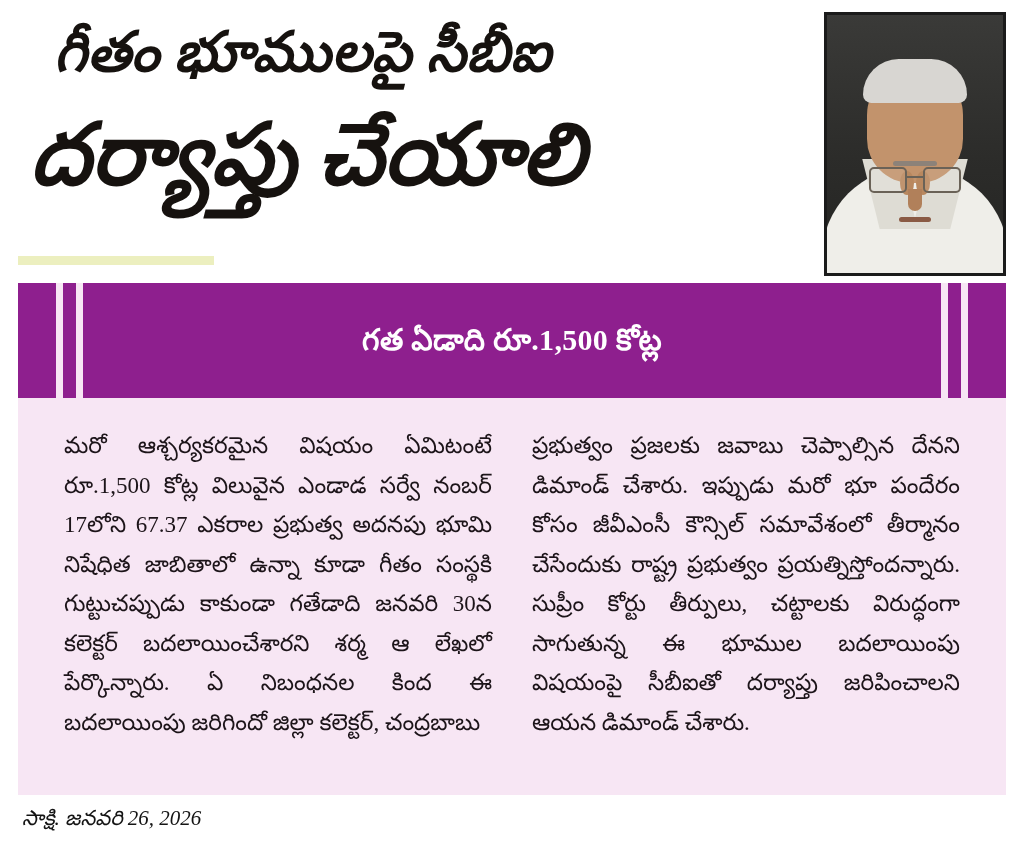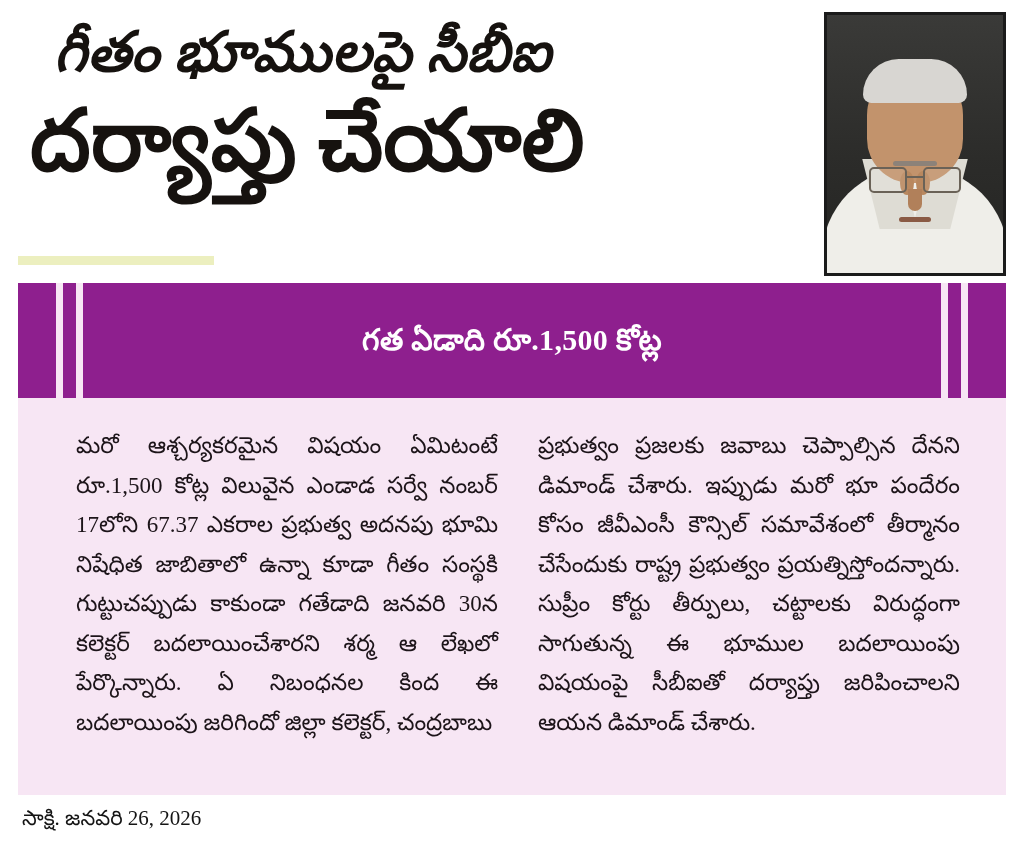--- a/index.html
+++ b/index.html
@@ -40,28 +40,29 @@
     font-weight: bold;
     color: #16120f;
     letter-spacing: 0.5px;
     line-height: 1.1;
     white-space: nowrap;
     font-style: italic;
   }
   .headline-line-2 {
     position: absolute;
     left: 30px;
-    top: 96px;
+    top: 110px;
     width: 780px;
     font-family: "Liberation Serif", serif;
     font-size: 86px;
     font-weight: bold;
     color: #16120f;
     line-height: 1.05;
     white-space: nowrap;
+    font-style: italic;
   }
   .headline-underline {
     position: absolute;
     left: 18px;
     top: 256px;
     width: 196px;
     height: 9px;
     background: #ecefbf;
   }
 
@@ -240,41 +241,42 @@
     color: #ffffff;
     font-family: "Liberation Serif", serif;
     font-weight: bold;
     font-size: 30px;
     line-height: 1.42;
     letter-spacing: 0.3px;
   }
   .columns {
     display: flex;
     gap: 40px;
-    padding: 28px 46px 22px 58px;
+    padding: 28px 46px 22px 46px;
     box-sizing: border-box;
   }
   .col {
     flex: 1 1 0;
     font-family: "Liberation Serif", serif;
     font-size: 23px;
     line-height: 1.72;
     color: #1c1419;
     text-align: justify;
     text-justify: inter-word;
   }
 
   
   .footer {
     position: absolute;
     left: 22px;
     top: 806px;
     font-family: "Liberation Serif", serif;
     font-size: 21px;
     color: #141414;
+    font-style: italic;
   }
 </style>
 </head>
 <body>
 
 <div class="clipping">
 
   <div class="headline-area">
     <div class="headline-line-1">గీతం భూములపై సీబీఐ</div>
     <div class="headline-line-2">దర్యాప్తు చేయాలి</div>

